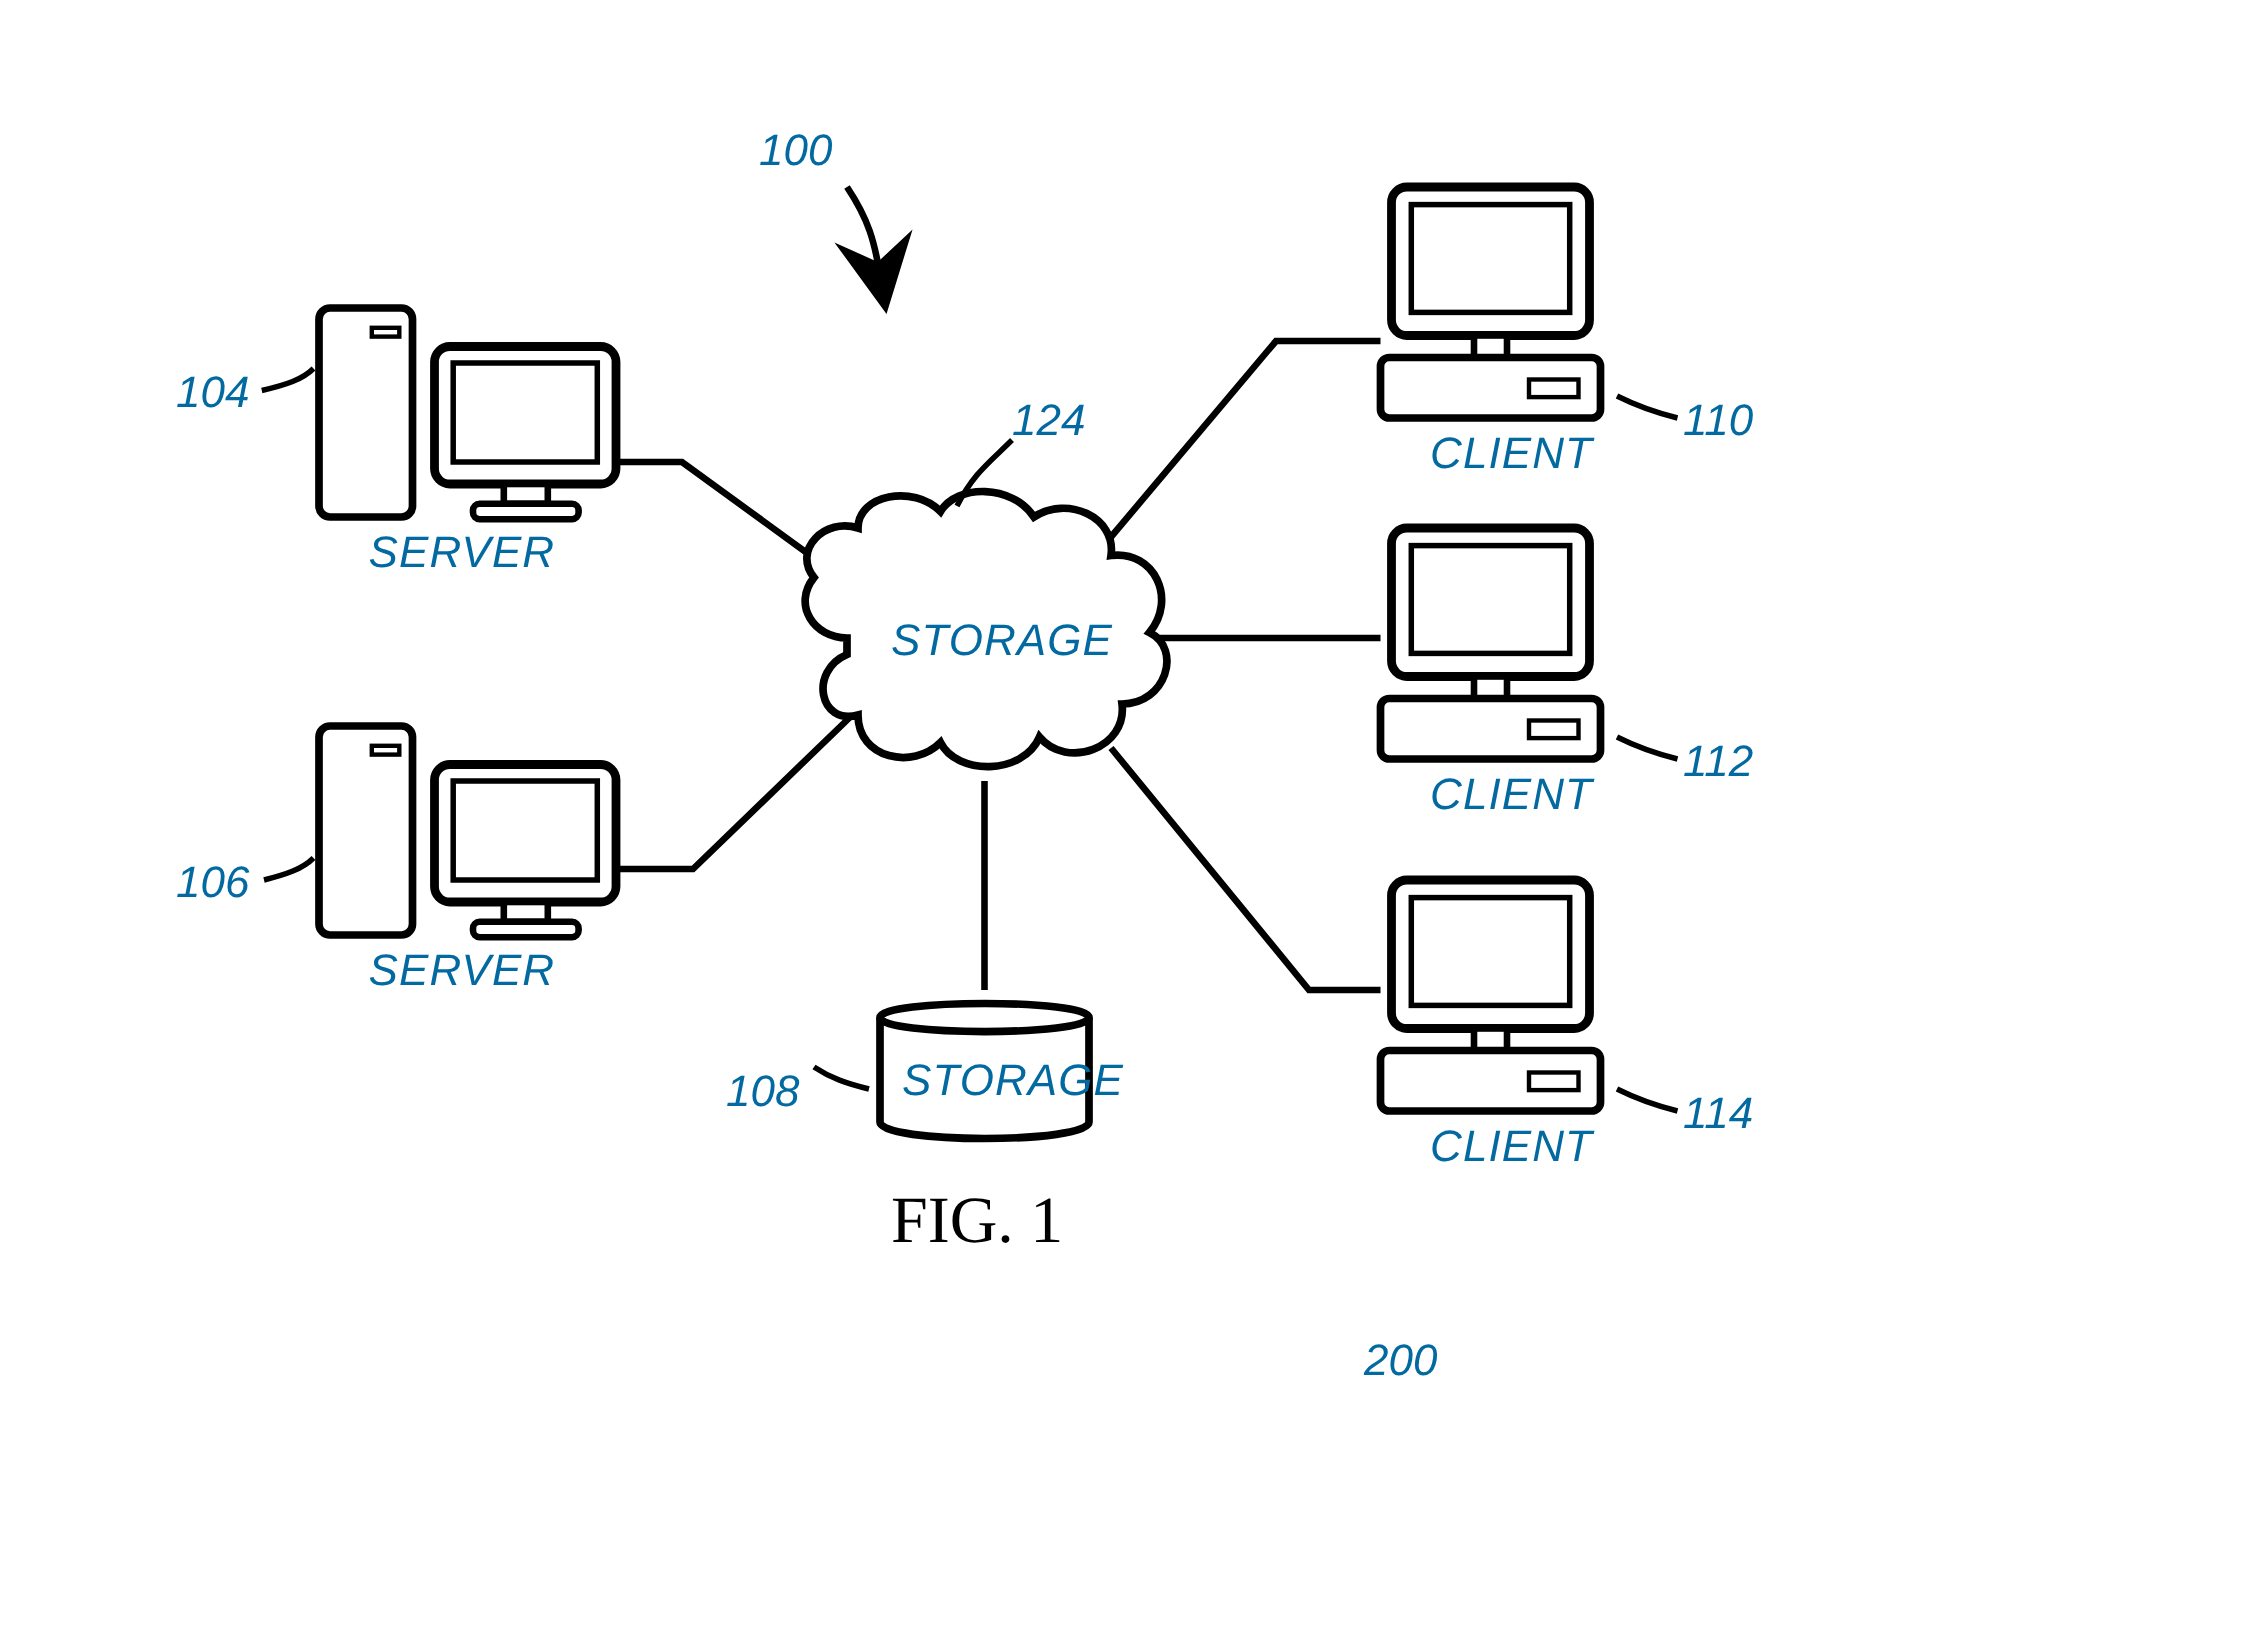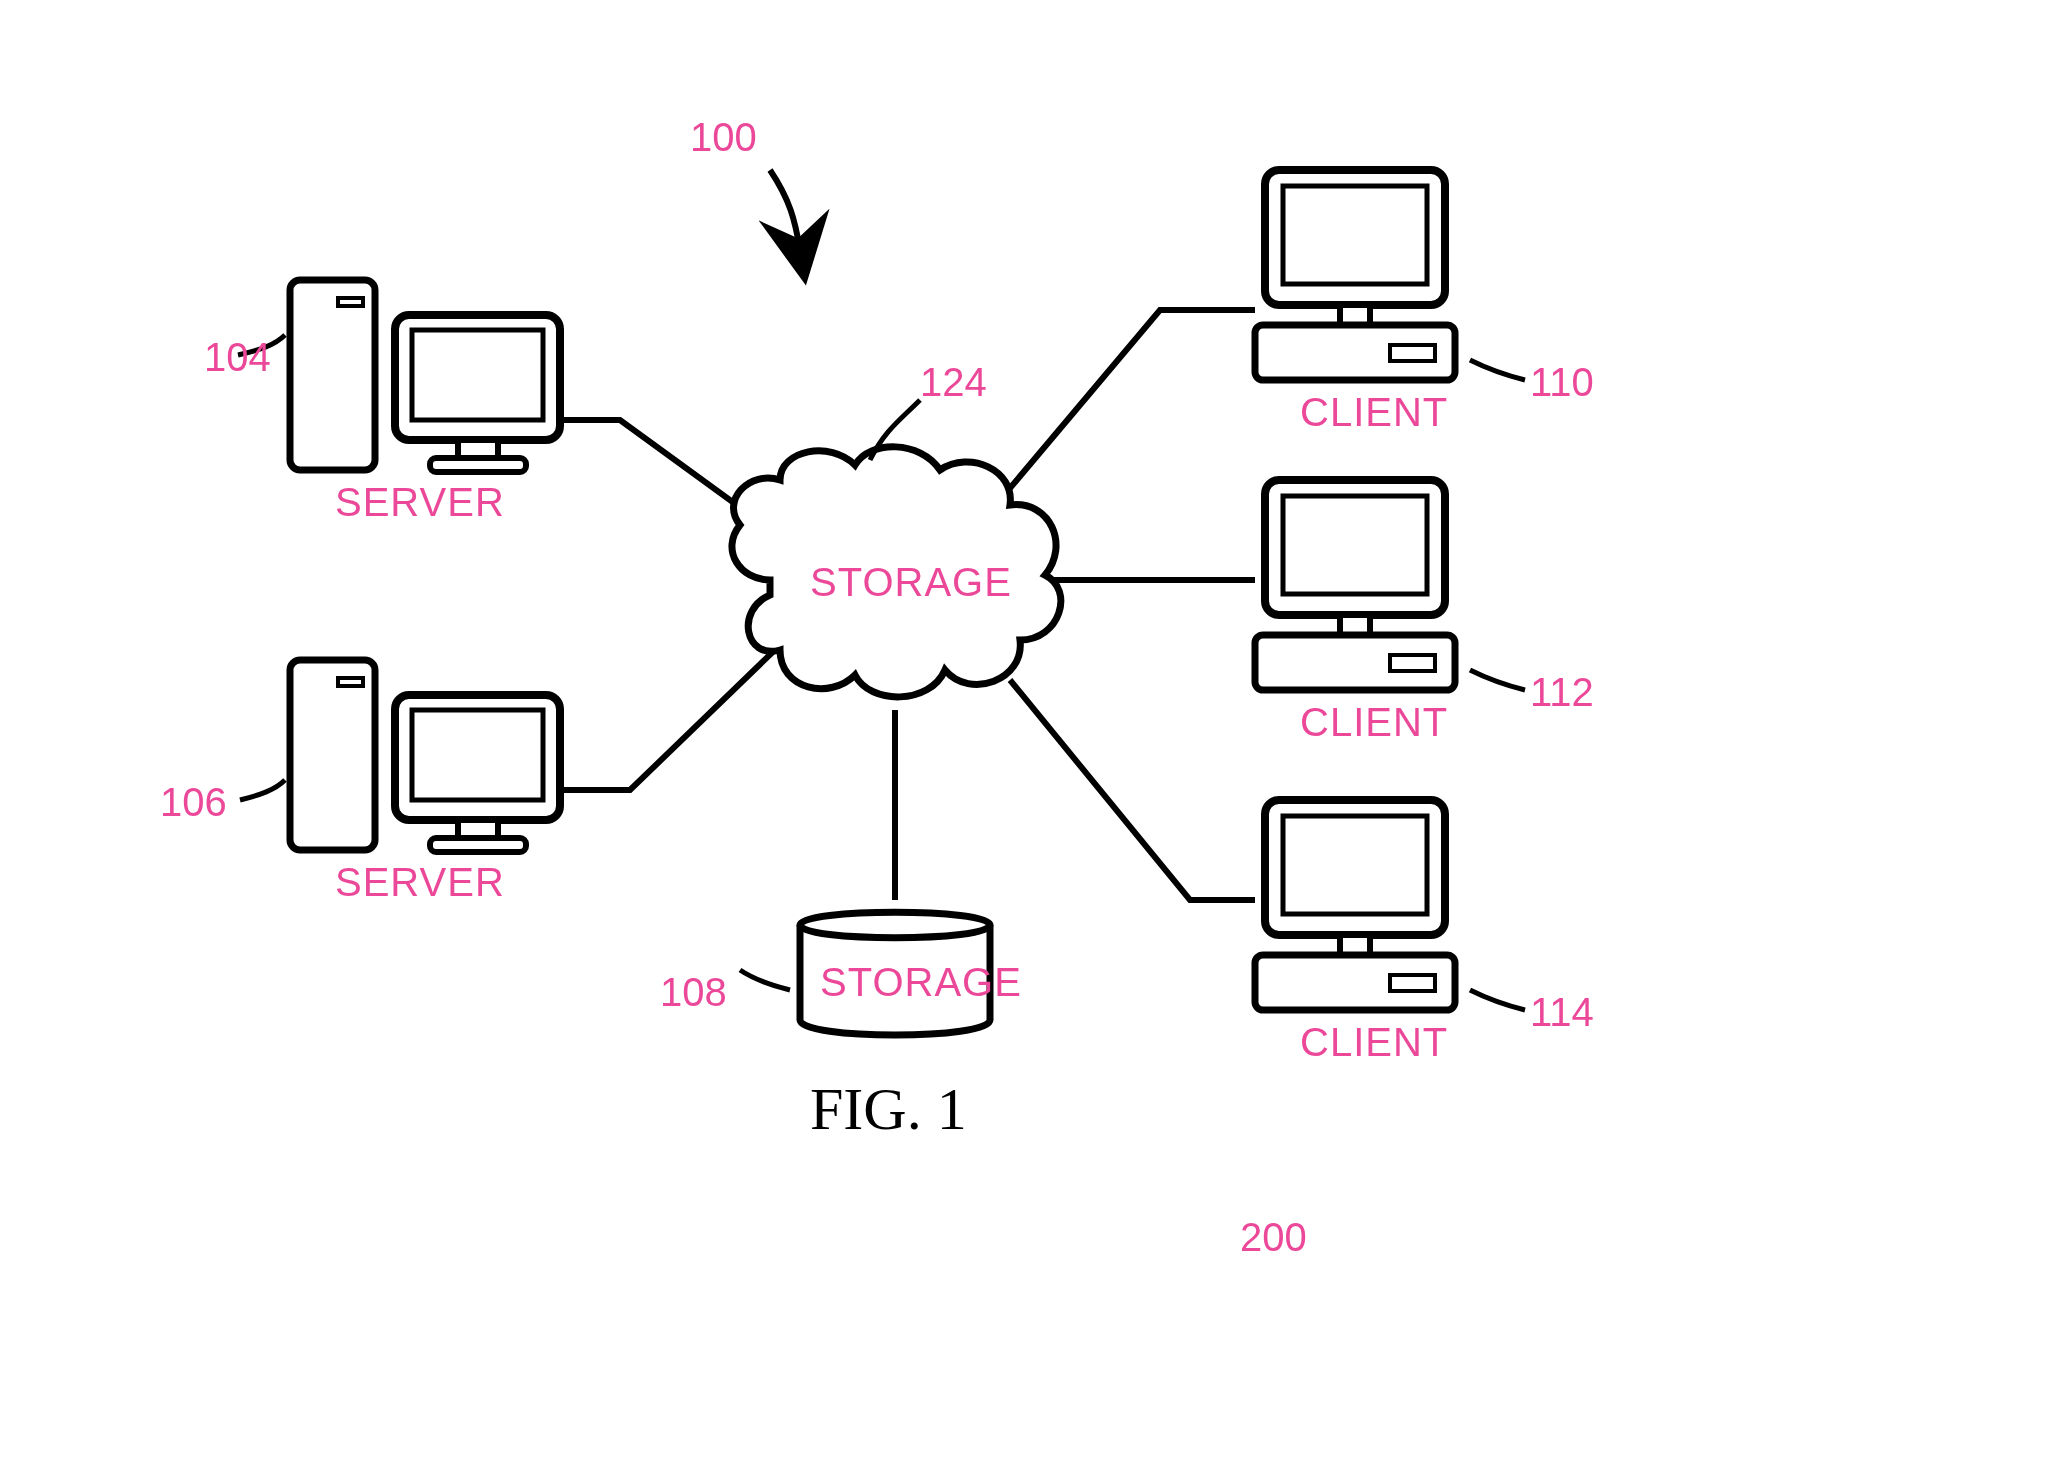--- a/index.html
+++ b/index.html
@@ -9,22 +9,23 @@
     font-family: Arial, Helvetica, sans-serif;
   }
   .canvas {
     position: relative;
     width: 2059px;
     height: 1483px;
   }
   .label {
     position: absolute;
     font-size: 40px;
-    color: #ec4899;
+    color: #0369a1;
     white-space: nowrap;
+    font-style: italic;
   }
   .caption {
     position: absolute;
     font-size: 60px;
     color: #000;
     font-family: "Times New Roman", Times, serif;
   }
   .node-label {
     font-size: 40px;
     letter-spacing: 1px;
@@ -138,21 +139,21 @@
     <path d="M 0 25 C 0 42 190 42 190 25" fill="none" stroke="#000" stroke-width="7"></path>
   </g>
   <path d="M 790 990 C 770 985 755 980 740 970" stroke="#000" stroke-width="5" fill="none"></path>
 
 </svg>
 
 <span class="label" style="left:690px; top:115px;">100</span>
 <span class="label" style="left:920px; top:360px;">124</span>
 <span class="label node-label" style="left:810px; top:560px;">STORAGE</span>
 
-<span class="label" style="left:160px; top:335px;margin-left:44px;">104</span>
+<span class="label" style="left:160px; top:335px;">104</span>
 <span class="label node-label" style="left:335px; top:480px;">SERVER</span>
 
 <span class="label" style="left:160px; top:780px;">106</span>
 <span class="label node-label" style="left:335px; top:860px;">SERVER</span>
 
 <span class="label" style="left:1530px; top:360px;text-align:right;">110</span>
 <span class="label node-label" style="left:1300px; top:390px;">CLIENT</span>
 
 <span class="label" style="left:1530px; top:670px;">112</span>
 <span class="label node-label" style="left:1300px; top:700px;">CLIENT</span>

